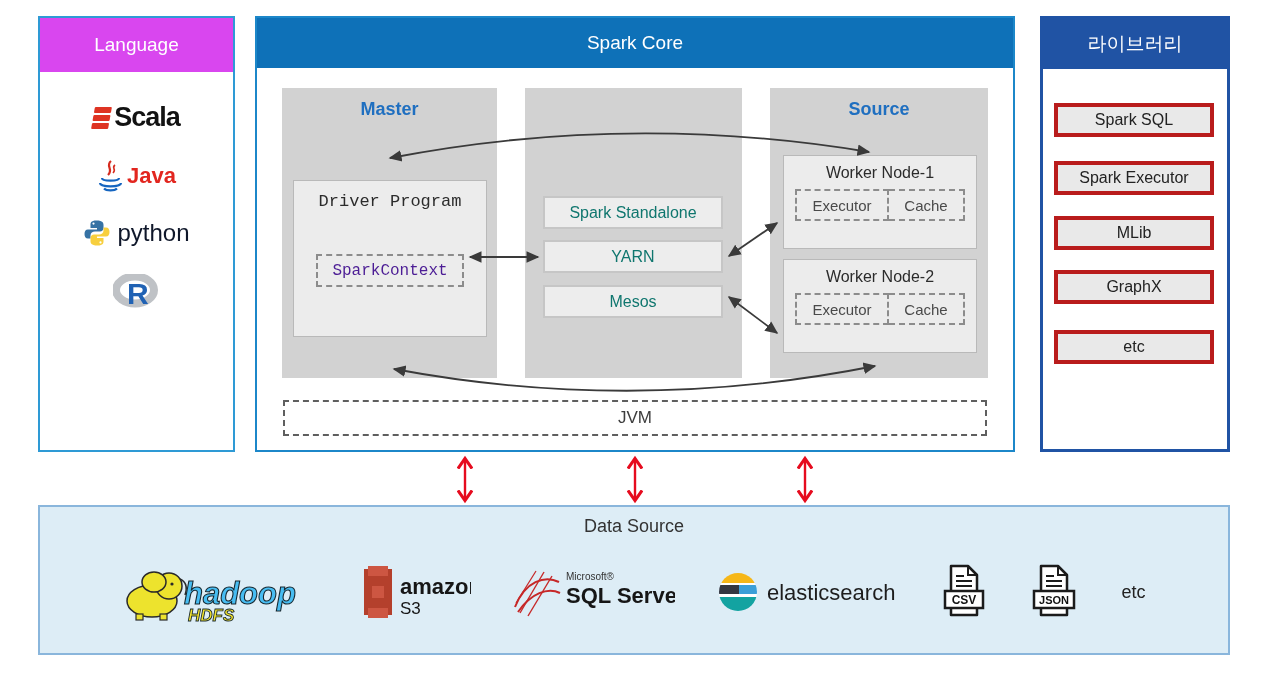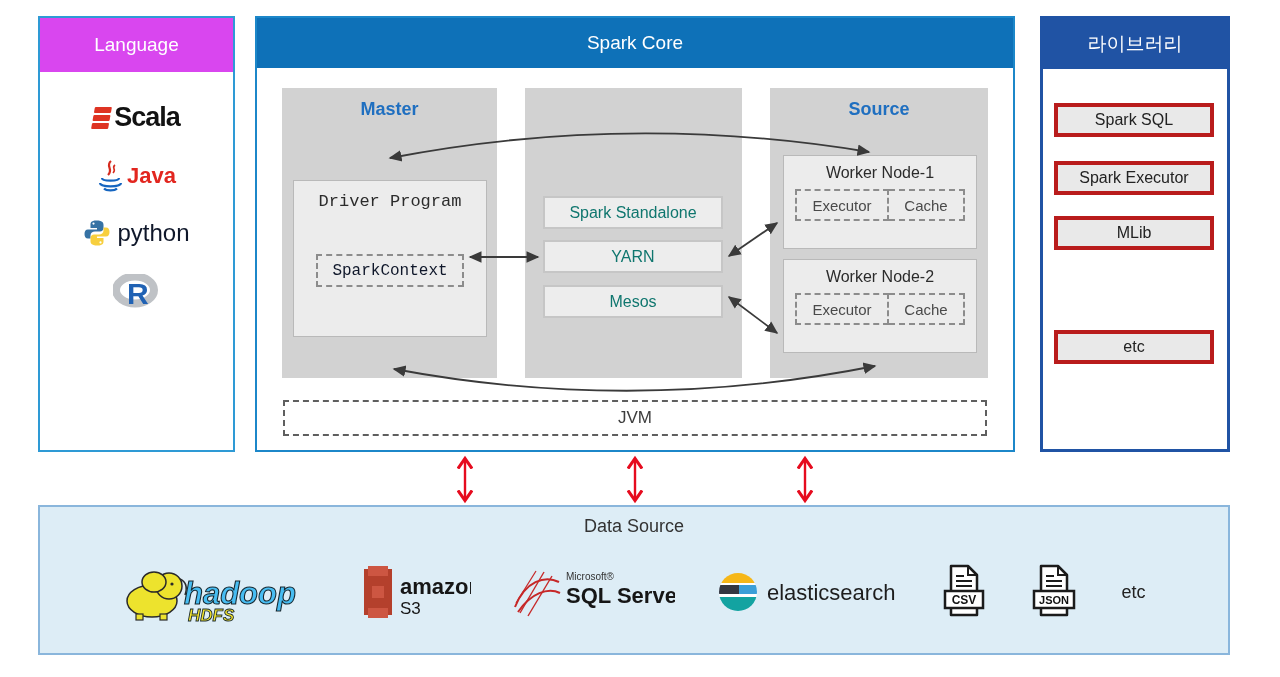--- a/index.html
+++ b/index.html
@@ -25,21 +25,21 @@
   
   #spark-panel{left:255px;top:16px;width:760px;height:436px;border:2px solid #1c87c9;background:#fff;}
   #spark-hdr{height:50px;background:#0e71b8;}
   .col{position:absolute;top:70px;height:290px;background:#d2d2d2;box-sizing:border-box;}
   #col-master{left:25px;width:215px;}
   #col-cluster{left:268px;width:217px;}
   #col-slave{left:513px;width:218px;}
   .col-title{text-align:center;margin-top:11px;font-weight:bold;font-size:18px;color:#1f6fc0;}
   #driver-box{position:absolute;left:11px;top:92px;width:194px;height:157px;background:#ececec;border:1px solid #b9b9b9;box-sizing:border-box;font-family:Liberation Mono, monospace;}
   .box-title{text-align:center;margin-top:11px;font-size:17px;color:#2b2b2b;}
-  #spark-context{position:absolute;left:22px;top:73px;width:148px;height:33px;border:2px dashed #8c8c8c;font-size:16px;color:#0f172a;box-sizing:border-box;}
+  #spark-context{position:absolute;left:22px;top:73px;width:148px;height:33px;border:2px dashed #8c8c8c;font-size:16px;color:#4c1d95;box-sizing:border-box;}
   .cm-box{position:absolute;left:18px;width:180px;height:33px;background:#ededed;border:2px solid #c6c6c6;font-size:16px;color:#0f766e;box-sizing:border-box;}
   #cm-0{top:108px;} #cm-1{top:152px;} #cm-2{top:197px;}
   .worker{position:absolute;left:13px;width:194px;height:94px;background:#ececec;border:1px solid #b9b9b9;box-sizing:border-box;}
   #worker1{top:67px;} #worker2{top:171px;}
   .worker-title{text-align:center;margin-top:8px;font-size:16px;color:#2b2b2b;}
   .dashed-row{display:flex;justify-content:center;margin-top:7px;}
   .executor-box{width:94px;height:32px;border:2px dashed #8c8c8c;font-size:15px;color:#4a4a4a;box-sizing:border-box;}
   .cache-box{width:76px;height:32px;border:2px dashed #8c8c8c;border-left:none;font-size:15px;color:#4a4a4a;box-sizing:border-box;}
   #jvm-box{position:absolute;left:26px;top:382px;width:704px;height:36px;border:2px dashed #5f5f5f;font-size:17px;color:#3d3d3d;box-sizing:border-box;}
 
@@ -144,20 +144,21 @@
   <div id="jvm-box" class="center">JVM</div>
 </div>
 
 <div id="library-panel" class="abs">
   <div id="library-hdr" class="hdr">
     <span>라이브러리</span>
   </div>
   <div id="lib-0" class="lib-box center">Spark SQL</div>
   <div id="lib-1" class="lib-box center">Spark Executor</div>
   <div id="lib-2" class="lib-box center">MLib</div>
+  <div id="lib-3" class="lib-box center">GraphX</div>
   <div id="lib-4" class="lib-box center">etc</div>
 </div>
 
 <div id="data-source" class="abs">
   <div id="ds-title">Data Source</div>
   <div id="ds-logos">
 
     <svg width="195" height="62" viewBox="0 0 195 62">
       <g>
         <ellipse cx="30" cy="40" rx="25" ry="16" fill="#ede32d" stroke="#2a2a2a" stroke-width="1.5"></ellipse>

